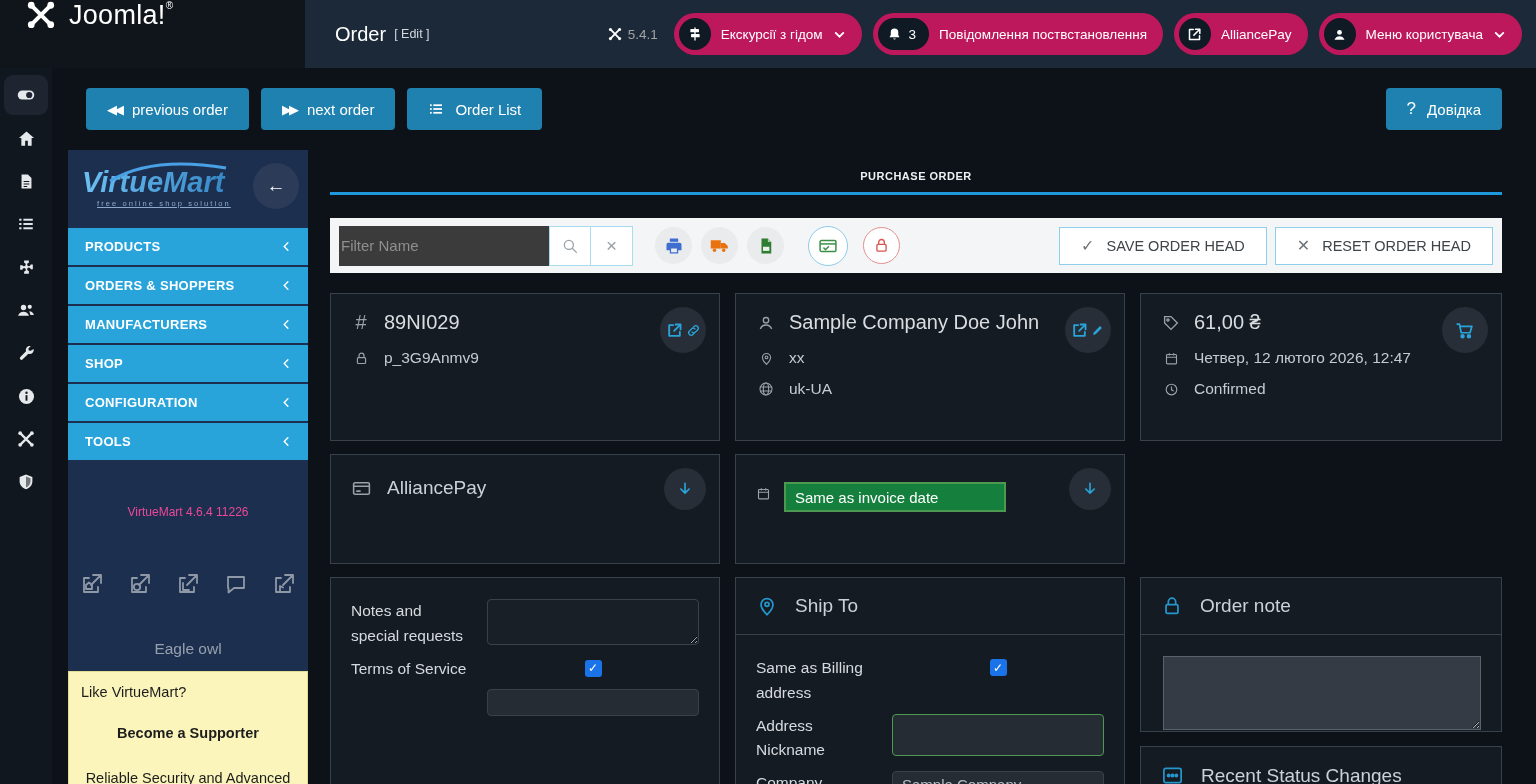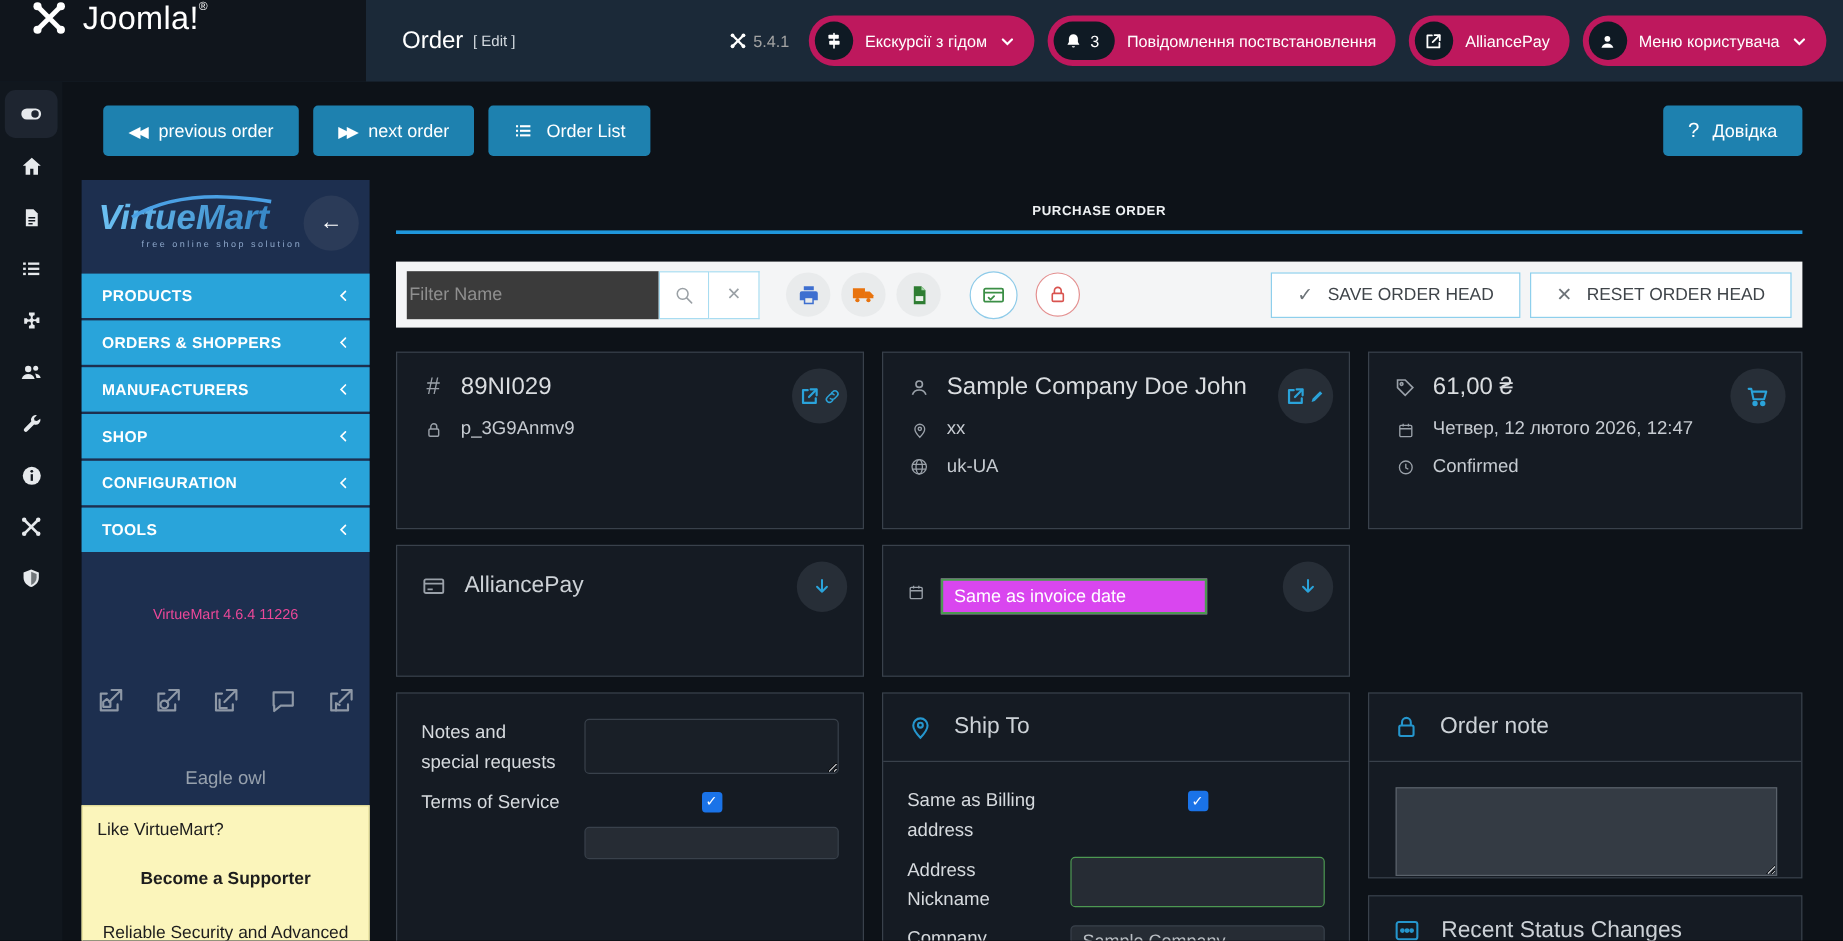--- a/index.html
+++ b/index.html
@@ -36,21 +36,21 @@
   .iconrail { position:absolute; left:0; top:68px; width:52px; height:716px; background:#11171e;
               display:flex; flex-direction:column; align-items:center; padding-top:7px; gap:3px; }
   .rail-item { width:44px; height:40px; border-radius:9px; display:flex; align-items:center; justify-content:center; color:#e6e9ec; cursor:pointer; }
   .rail-item.active { background:#1e2530; }
 
   
   .vm-panel { position:absolute; left:68px; top:150px; width:240px; height:634px; background:#1d2f4f; }
   .vm-logo { position:relative; padding:18px 14px 8px; }
   .vm-logo-title { font-size:29px; font-weight:bold; font-style:italic;
                    background:linear-gradient(90deg,#6cc0f2,#1e6db3); -webkit-background-clip:text; background-clip:text; color:transparent; line-height:1; }
-  .vm-logo-sub { font-size:7.5px; letter-spacing:2.1px; color:#8fa9cc; margin-top:2px; margin-left:36px; }
+  .vm-logo-sub { font-size:7.5px; letter-spacing:2.1px; color:#8fa9cc; margin-top:2px; margin-left:15px;text-decoration:underline; }
   .vm-swoosh { position:absolute; left:40px; top:10px; color:#4aa0e4; }
   .vm-back { position:absolute; top:13px; right:9px; width:46px; height:46px; border-radius:50%; background:#2b3b58;
              color:#fff; display:flex; align-items:center; justify-content:center; font-size:19px; cursor:pointer; }
   .vm-menu { margin-top:12px; }
   .vm-item { height:37px; background:#29a4da; margin-bottom:2px; display:flex; align-items:center; justify-content:space-between;
              padding:0 16px 0 17px; color:#fff; font-weight:bold; font-size:13px; letter-spacing:.3px; cursor:pointer; }
   .vm-item .chev { display:flex; color:#fff; }
   .vm-version { margin-top:45px; text-align:center; color:#ec4899; font-size:12px; }
   .vm-links { margin-top:53px; display:flex; justify-content:center; gap:24px; color:#8e98a6; }
   .vm-links span { cursor:pointer; display:flex; }
@@ -92,21 +92,21 @@
 
   .action-circle { position:absolute; top:13px; right:13px; width:46px; height:46px; border-radius:50%; background:#272e37;
                    display:flex; align-items:center; justify-content:center; gap:3px; color:#2aa3da; cursor:pointer; }
   .arrow-circle { position:absolute; top:13px; right:13px; width:42px; height:42px; border-radius:50%; background:#272e37;
                   color:#2aa3da; display:flex; align-items:center; justify-content:center; cursor:pointer; }
 
   .method-line { display:flex; align-items:center; gap:15px; font-size:19px; color:#ccd1d6; padding-top:6px; }
   .method-line .mic { color:#9aa1a9; display:flex; }
   .ship-date-row { display:flex; align-items:flex-start; gap:13px; margin-top:11px; }
   .ship-date-row .ic { color:#9aa1a9; display:flex; margin-top:4px; }
-  .ship-date-input { width:222px; height:30px; background:#d946ef; border:2px solid #4d9952; color:#fff;
+  .ship-date-input { width:222px; height:30px; background:#15803d; border:2px solid #4d9952; color:#fff;
                      font-size:15px; padding:0 9px; font-family:inherit; }
 
   .stack { display:flex; flex-direction:column; gap:14px; align-items:stretch; }
   .card-h { display:flex; align-items:center; gap:17px; padding:17px 20px; border-bottom:1px solid #39414b; font-size:19px; color:#ccd1d6; }
   .card-h .hic { color:#2596cd; display:flex; }
   .card-body { padding:21px 20px; }
   .frow { display:flex; margin-bottom:8px;gap:18px; }
   .flabel { width:118px; font-size:15.5px; color:#d6dade; line-height:1.6; flex:none; }
   .ffield { flex:1; display:flex; }
   .ffield.center { justify-content:center; align-items:flex-start; padding-top:3px; }

